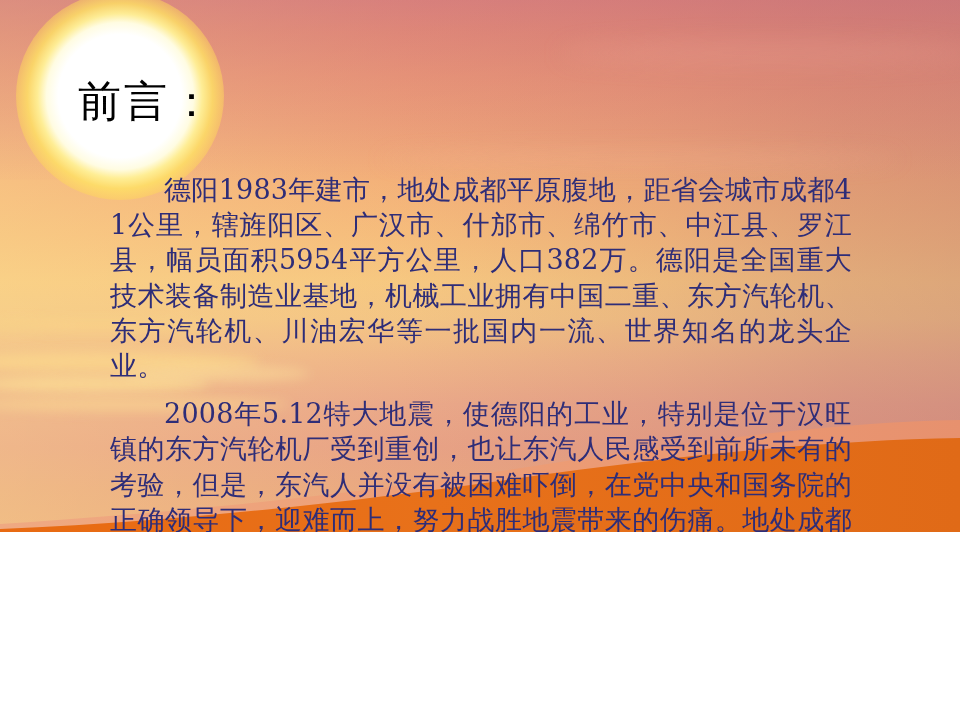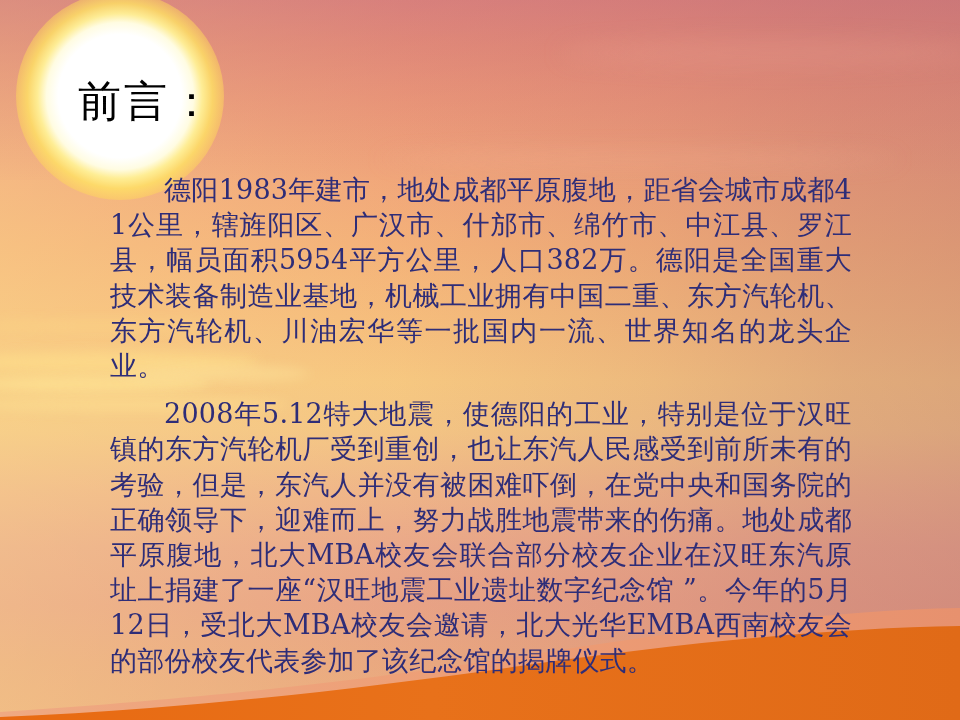--- a/index.html
+++ b/index.html
@@ -9,21 +9,21 @@
     width: 960px;
     height: 720px;
     overflow: hidden;
     font-family: "DejaVu Serif", "Liberation Serif", serif;
   }
 
   
   #slide {
     position: relative;
     width: 960px;
-    height: 720px;
+    height: 532px;
     overflow: hidden;
     background: #eab308;
   }
 
   
   .sky {
     position: absolute;
     inset: 0;
     background:
       linear-gradient(to bottom,

